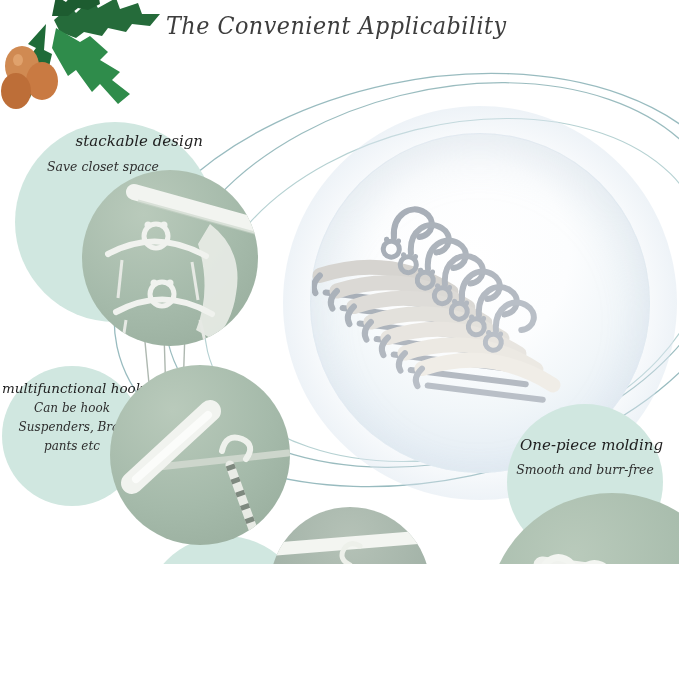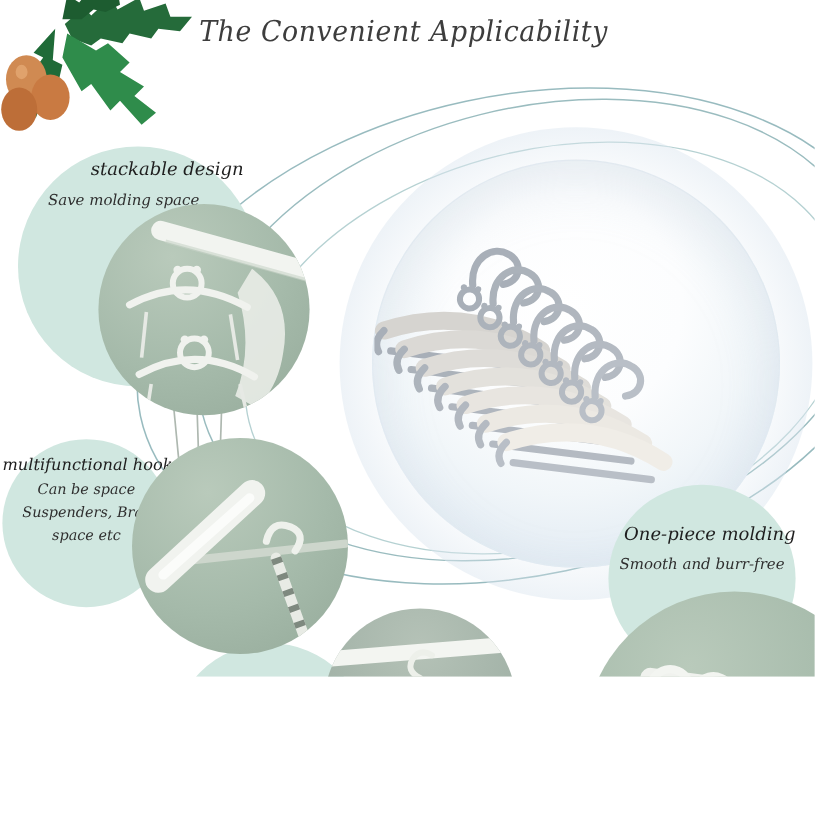--- a/index.html
+++ b/index.html
@@ -78,21 +78,21 @@
     <ellipse cx="30" cy="80" rx="17" ry="20" fill="#d08a52"></ellipse>
     <ellipse cx="50" cy="95" rx="16" ry="19" fill="#c97a42"></ellipse>
     <ellipse cx="24" cy="105" rx="15" ry="18" fill="#bd6e38"></ellipse>
     <ellipse cx="26" cy="74" rx="5" ry="6" fill="#e3a873" opacity=".8"></ellipse>
   </svg>
 
   <h1 class="title">The Convenient Applicability</h1>
 
   <div class="circle mint m1">
     <div class="co-head">stackable design</div>
-    <div class="co-line">Save molding space</div>
+    <div class="co-line">Save closet space</div>
   </div>
 
   <div class="circle photo p1">
     <svg viewBox="0 0 176 176">
       <line x1="52" y1="22" x2="182" y2="58" stroke="#f2f4f0" stroke-width="16" stroke-linecap="round"></line>
       <line x1="56" y1="31" x2="180" y2="65" stroke="#c9d4c9" stroke-width="3" opacity=".6"></line>
       <path d="M128,54 q34,26 26,70 q-4,28 -22,46 l-18,-10 q16,-40 2,-86 Z" fill="#e9ece7" opacity=".9"></path>
       <circle cx="74" cy="66" r="12" fill="none" stroke="#f0f2ee" stroke-width="5"></circle>
       <circle cx="66" cy="55" r="3.5" fill="#f0f2ee"></circle>
         <circle cx="82" cy="55" r="3.5" fill="#f0f2ee"></circle>
@@ -102,23 +102,23 @@
       <circle cx="80" cy="124" r="12" fill="none" stroke="#f0f2ee" stroke-width="5"></circle>
       <circle cx="72" cy="113" r="3.5" fill="#f0f2ee"></circle>
         <circle cx="88" cy="113" r="3.5" fill="#f0f2ee"></circle>
       <path d="M34,142 Q82,116 130,144" fill="none" stroke="#f0f2ee" stroke-width="6" stroke-linecap="round"></path>
       <path d="M44,150 L40,176 M118,150 L124,176" stroke="#e6e9e4" stroke-width="3"></path>
     </svg>
   </div>
 
   <div class="circle mint m2">
     <div class="co-head">multifunctional hook</div>
-    <div class="co-line">Can be space</div>
+    <div class="co-line">Can be hook</div>
     <div class="co-line">Suspenders, Bras</div>
-    <div class="co-line">space etc</div>
+    <div class="co-line">pants etc</div>
   </div>
 
   <div class="circle photo p2">
     <svg viewBox="0 0 180 180">
       <line x1="30" y1="104" x2="178" y2="88" stroke="#cdd6cc" stroke-width="7" stroke-linecap="round"></line>
       <line x1="22" y1="118" x2="100" y2="46" stroke="#f1f3ef" stroke-width="22" stroke-linecap="round"></line>
       <line x1="26" y1="114" x2="98" y2="50" stroke="#fbfcfa" stroke-width="8" stroke-linecap="round"></line>
       <path d="M112,86 q4,-18 20,-12 q14,6 4,20" fill="none" stroke="#eef1ec" stroke-width="6" stroke-linecap="round"></path>
       <line x1="120" y1="100" x2="148" y2="178" stroke="#e8ebe5" stroke-width="9" stroke-linecap="round"></line>
       <line x1="120" y1="100" x2="148" y2="178" stroke="#7e897f" stroke-width="9" stroke-dasharray="5 9"></line>

